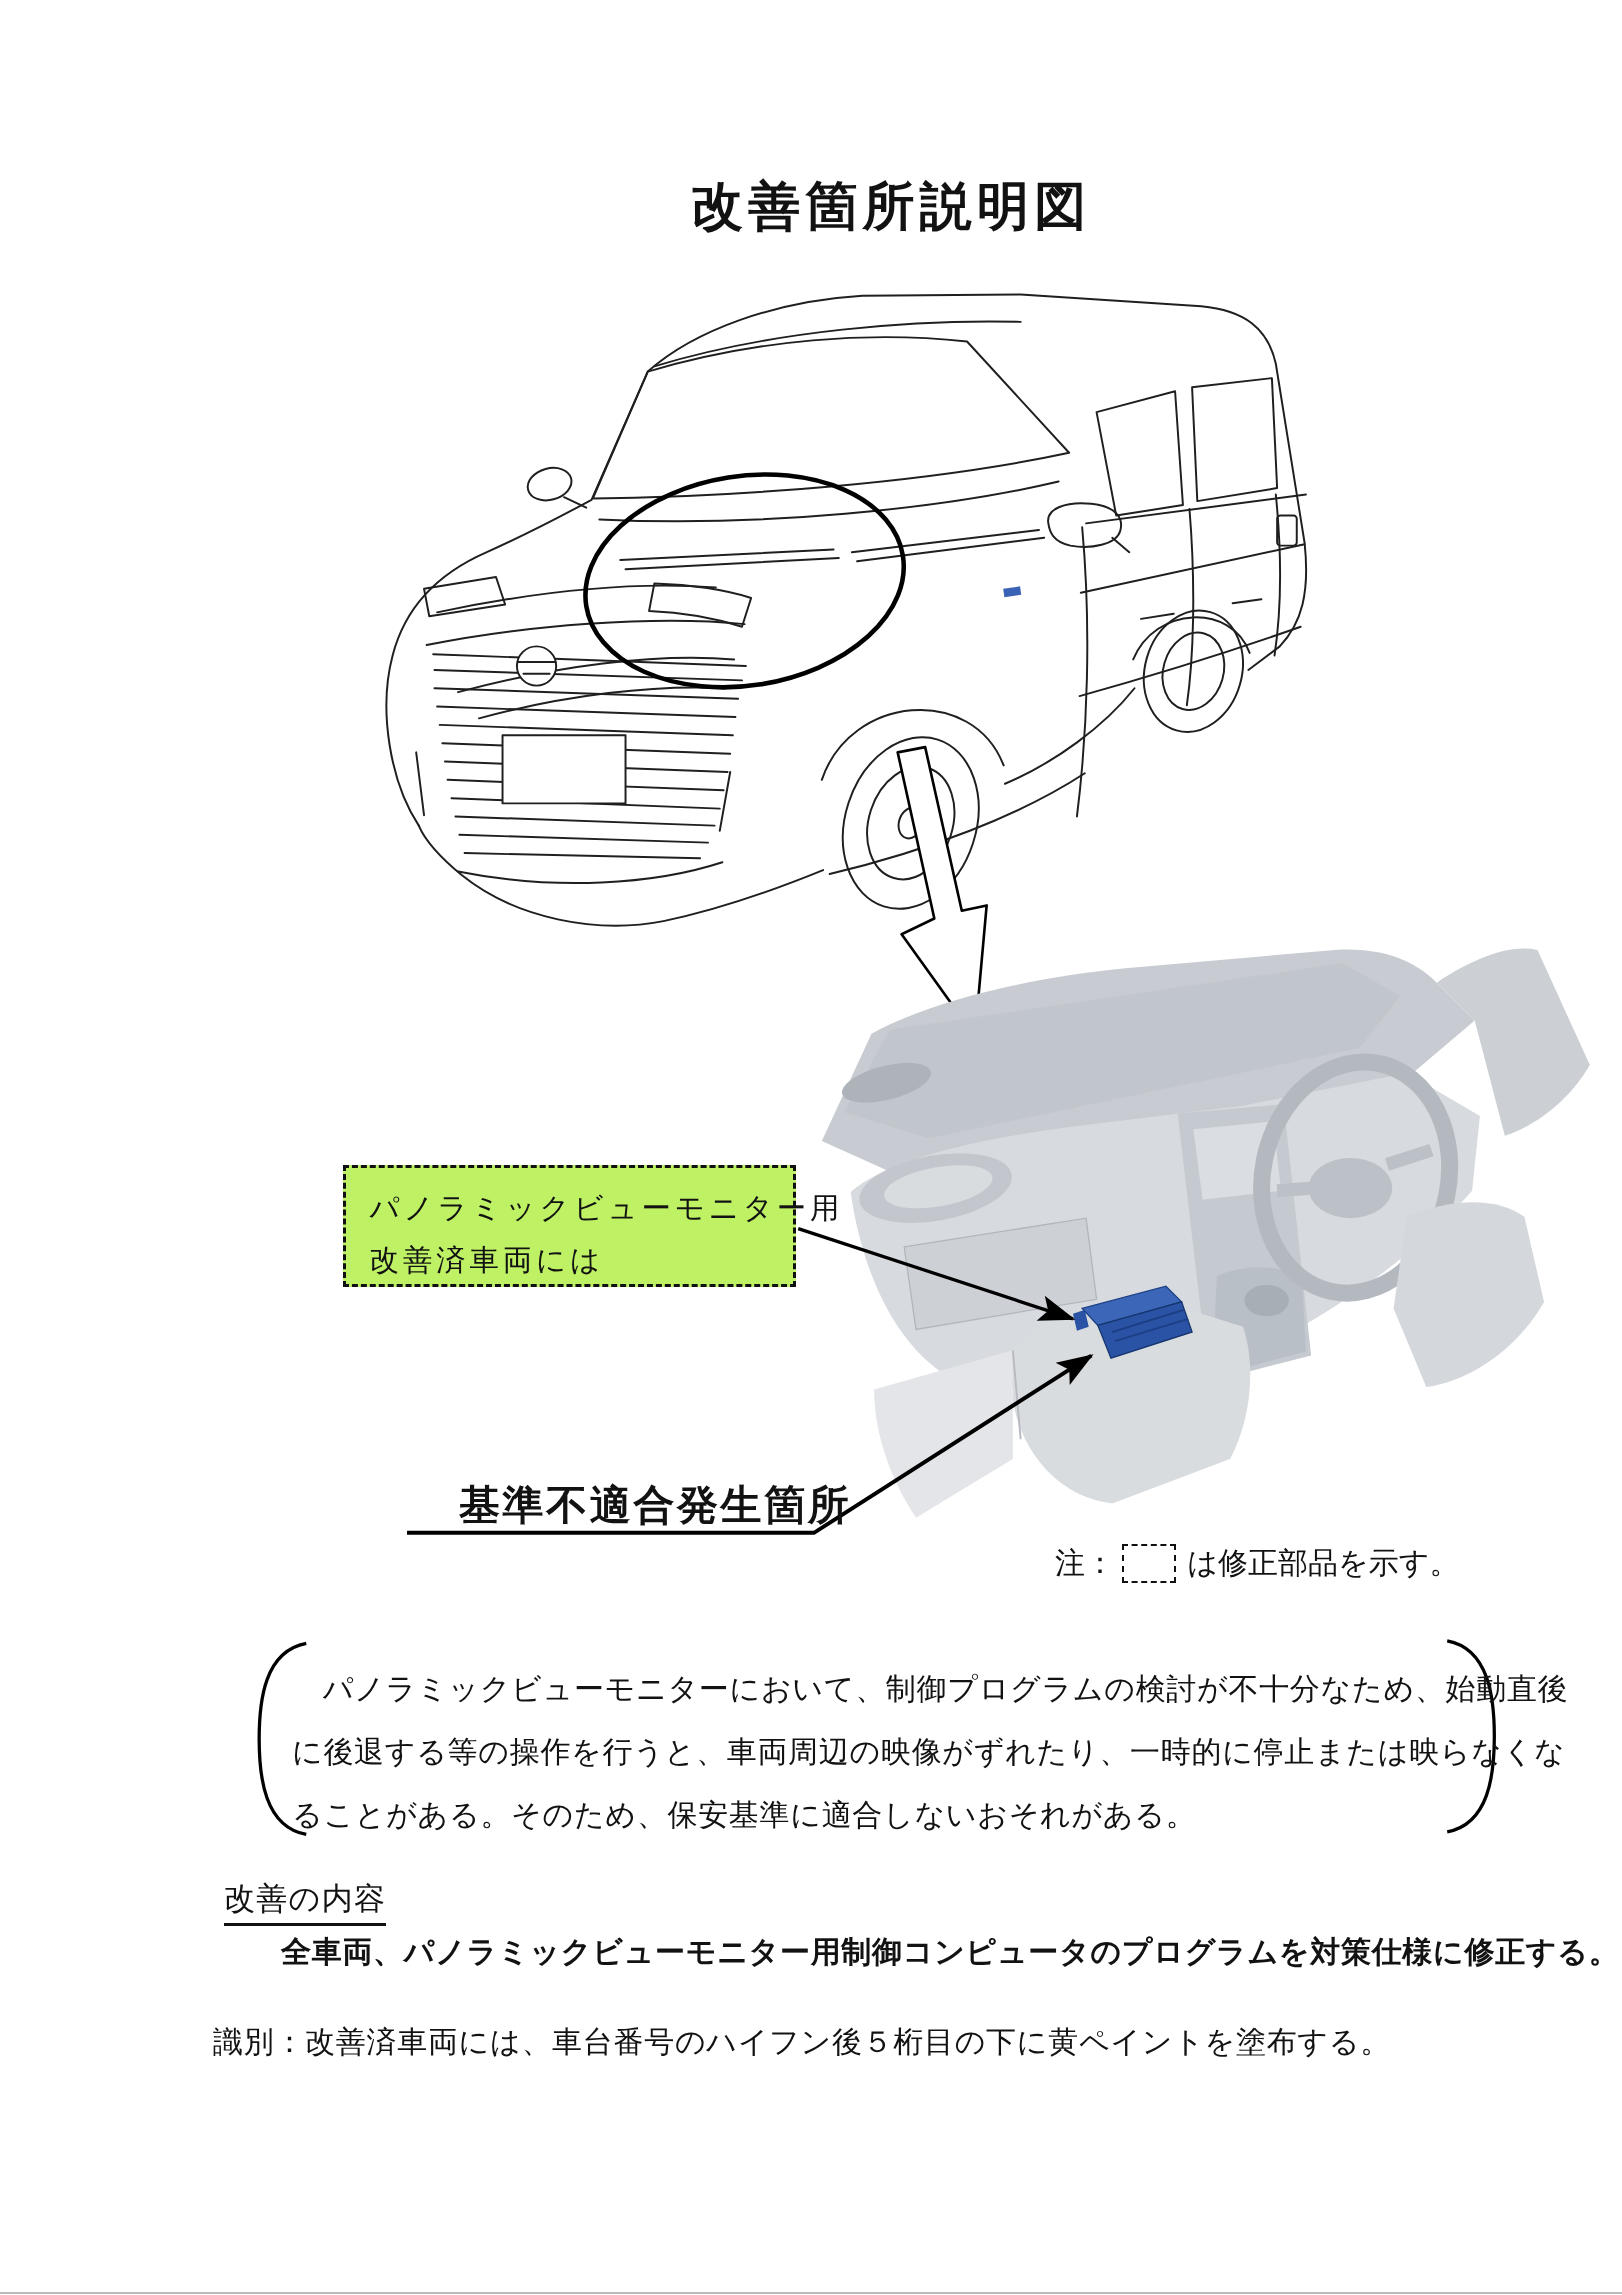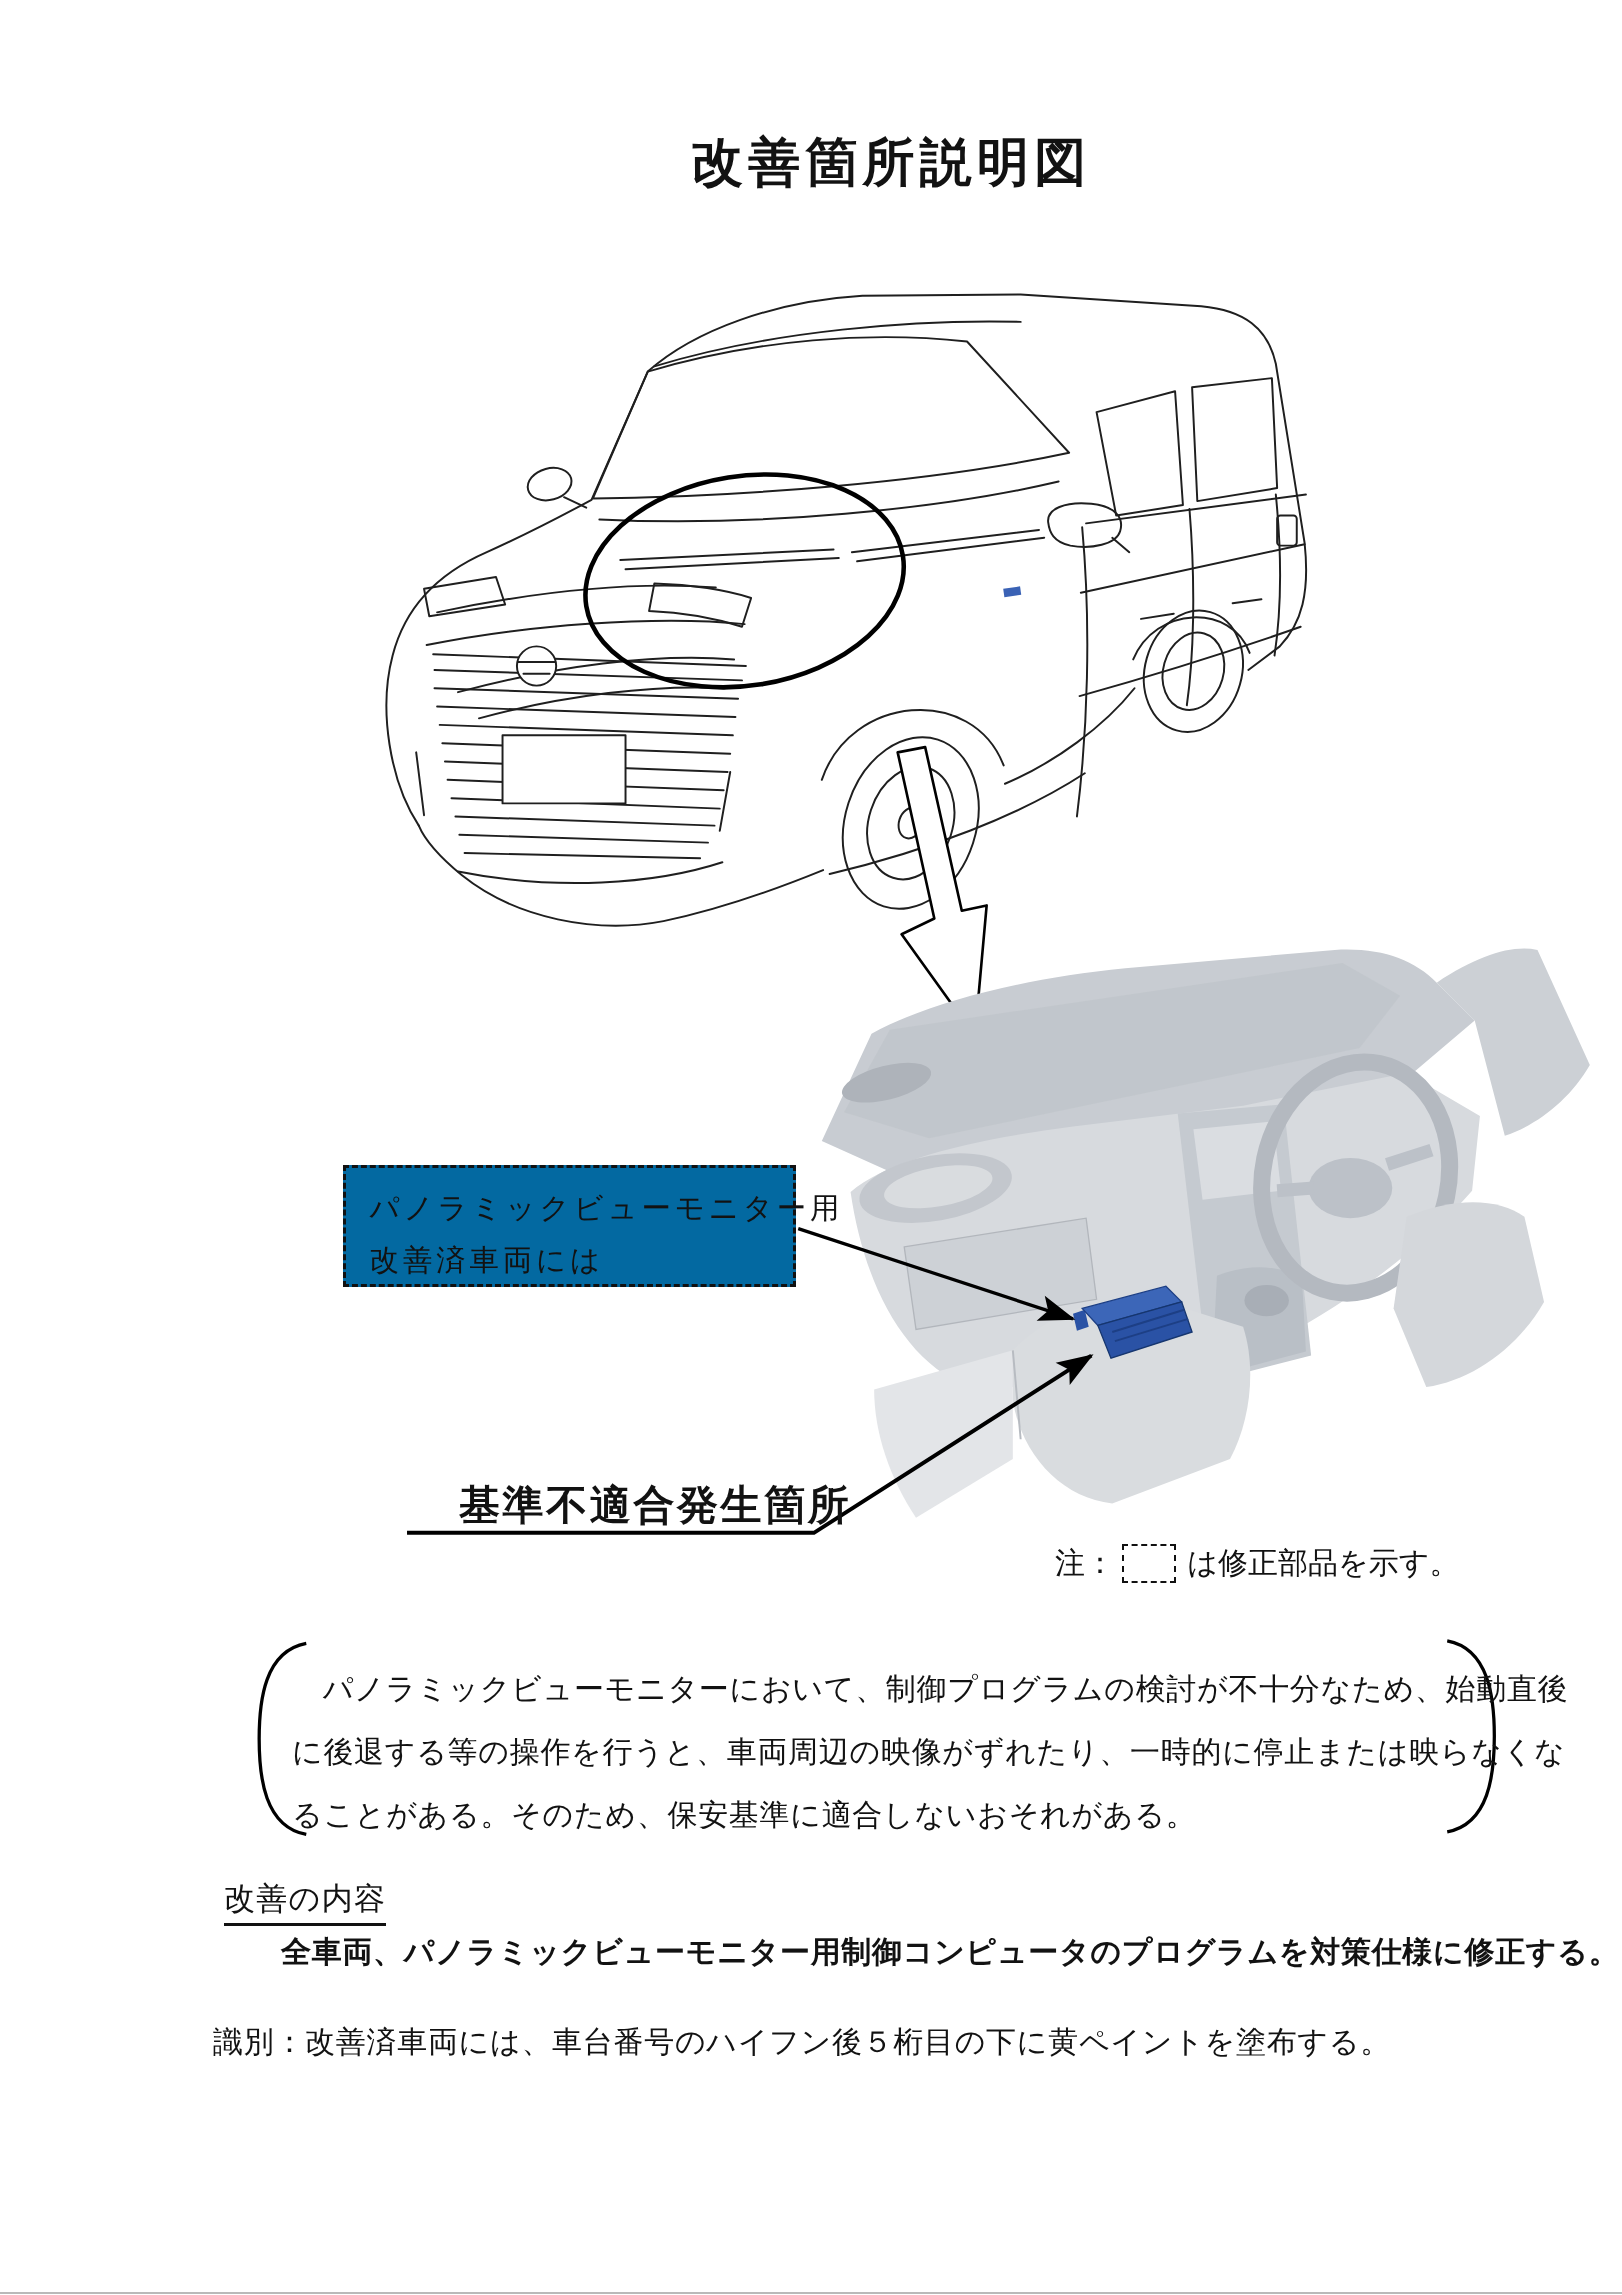--- a/index.html
+++ b/index.html
@@ -6,26 +6,26 @@
   .page{
     position:relative;
     width:1622px;height:2295px;
     background:#ffffff;
     overflow:hidden;
     font-family:"Liberation Serif","DejaVu Serif",serif;
     color:#121212;
   }
   .abs{position:absolute;}
   .doc-title{
-    font-size:52px;font-weight:bold;letter-spacing:5.2px;white-space:nowrap;
+    font-size:52px;font-weight:bold;letter-spacing:5.2px;white-space:nowrap;margin-top:44px;
   }
   .part-label-box{
     width:453px;height:122px;
     border:3.3px dashed #111;
-    background:#0369a1;
+    background:#bef264;
     box-sizing:border-box;
     padding:14.4px 0 0 23.6px;
     font-size:29.4px;line-height:52px;letter-spacing:3.9px;
     white-space:nowrap;
   }
   .defect-label{
     font-size:41px;font-weight:bold;letter-spacing:2.6px;white-space:nowrap;
   }
   .note-line{
     font-size:30px;white-space:nowrap;display:flex;align-items:center;

